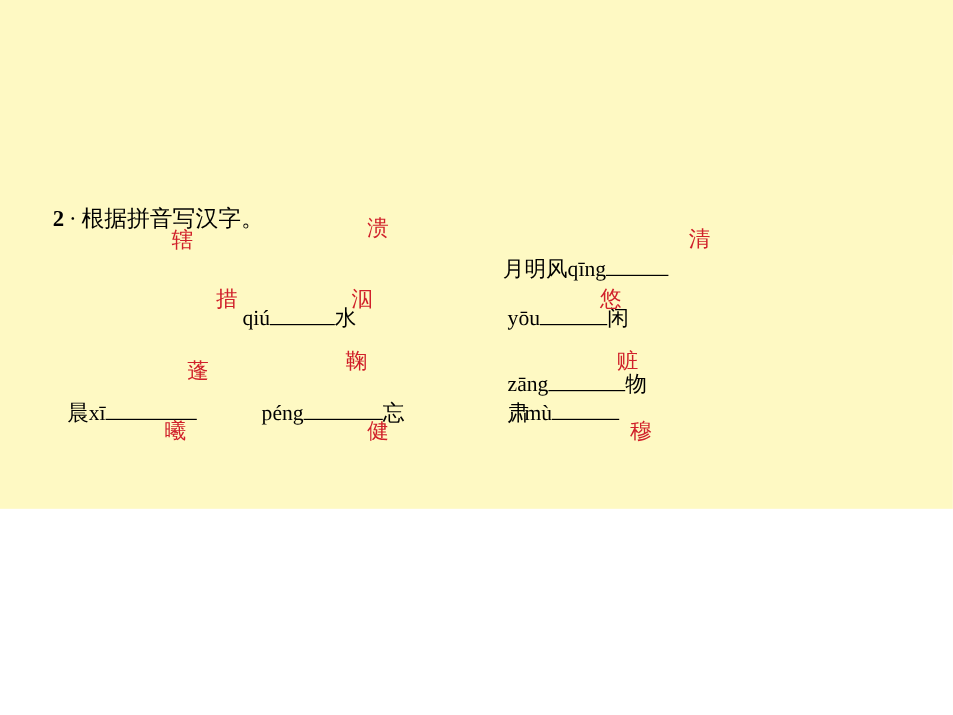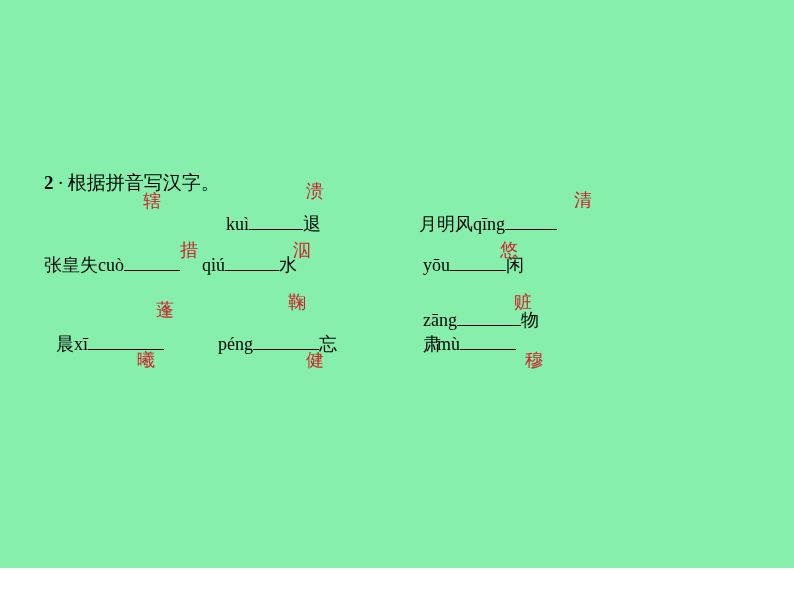--- a/index.html
+++ b/index.html
@@ -11,22 +11,22 @@
       width: 794px;
       height: 596px;
       position: relative;
       overflow: hidden;
       font-family: "Liberation Serif", "DejaVu Serif", serif;
       color: #000000;
     }
     .slide {
       position: absolute;
       left: 0; top: 0;
-      width: 794px; height: 568px;
-      background: #86efac;
+      width: 794px; height: 424px;
+      background: #fef9c3;
     }
     .title {
       position: absolute;
       left: 44px;
       top: 170px;
       font-size: 19px;
       line-height: 24px;
       white-space: nowrap;
     }
     .title .num {
@@ -62,33 +62,27 @@
 <body>
 
 <div class="slide">
 
   <div class="title">
     <span class="num">2</span><span style="margin:0 4px;">·</span><span class="cjk">根据拼音写汉字。</span>
   </div>
 
   <div class="answer" style="left:143px; top:191px;">辖</div>
 
-  <div class="item" style="left:226px; top:212px;">
-    <span>kuì</span><span class="blank" style="width:54px;"></span><span class="cjk">退</span>
-  </div>
   <div class="answer" style="left:306px; top:181px;">溃</div>
 
   <div class="item" style="left:419px; top:212px;">
     <span class="cjk">月明风</span><span>qīng</span><span class="blank" style="width:52px;"></span>
   </div>
   <div class="answer" style="left:574px; top:190px;">清</div>
 
-  <div class="item" style="left:44px; top:253px;">
-    <span class="cjk">张皇失</span><span>cuò</span><span class="blank" style="width:56px;"></span>
-  </div>
   <div class="answer" style="left:180px; top:240px;">措</div>
 
   <div class="item" style="left:202px; top:253px;text-align:right;">
     <span>qiú</span><span class="blank" style="width:54px;"></span><span class="cjk">水</span>
   </div>
   <div class="answer" style="left:293px; top:240px;">泅</div>
 
   <div class="item" style="left:423px; top:253px;text-decoration:underline;">
     <span>yōu</span><span class="blank" style="width:56px;"></span><span class="cjk">闲</span>
   </div>

